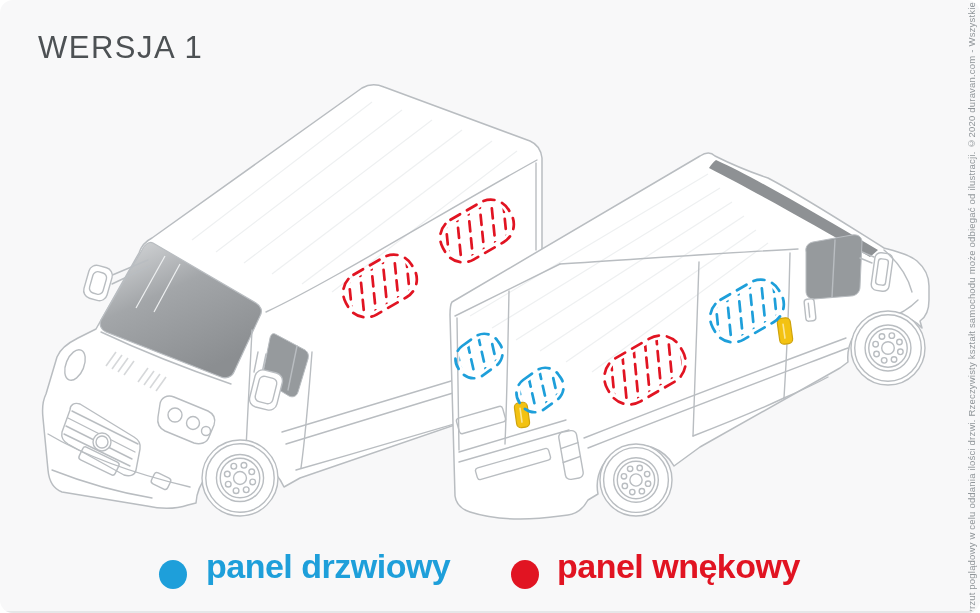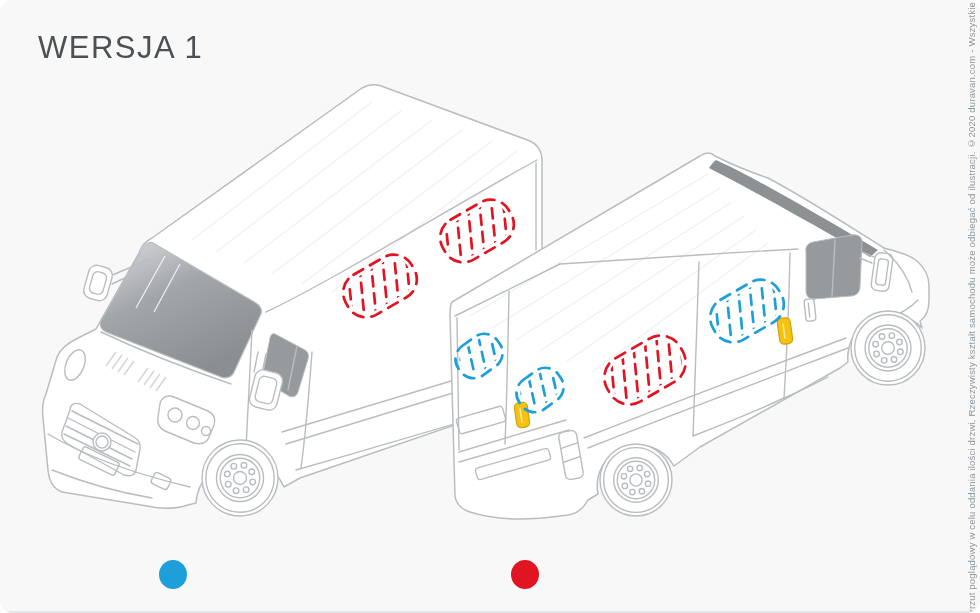--- a/index.html
+++ b/index.html
@@ -357,18 +357,20 @@
               <line x1="7" y1="23" x2="26.8" y2="-23" class="pnl-blue" stroke-width="2.7" stroke-dasharray="10 7" stroke-linecap="round"></line>
               <line x1="20" y1="23" x2="39.8" y2="-23" class="pnl-blue" stroke-width="2.7" stroke-dasharray="10 7" stroke-linecap="round"></line>
             </g>
           </g>
         </g>
     </g>
   </svg>
 
   <div class="legend">
     <div class="legend-dot dot-door"></div>
+    <div class="legend-label lbl-door">panel drzwiowy</div>
     <div class="legend-dot dot-recess"></div>
+    <div class="legend-label lbl-recess">panel wnękowy</div>
   </div>
 
   <div class="watermark">*rzut poglądowy w celu oddania ilości drzwi. Rzeczywisty kształt samochodu może odbiegać od ilustracji. ©2020 duravan.com - Wszystkie prawa zastrzeżone.</div>
   <div class="bottom-hairline"></div>
 </div>
 
 </body></html>

